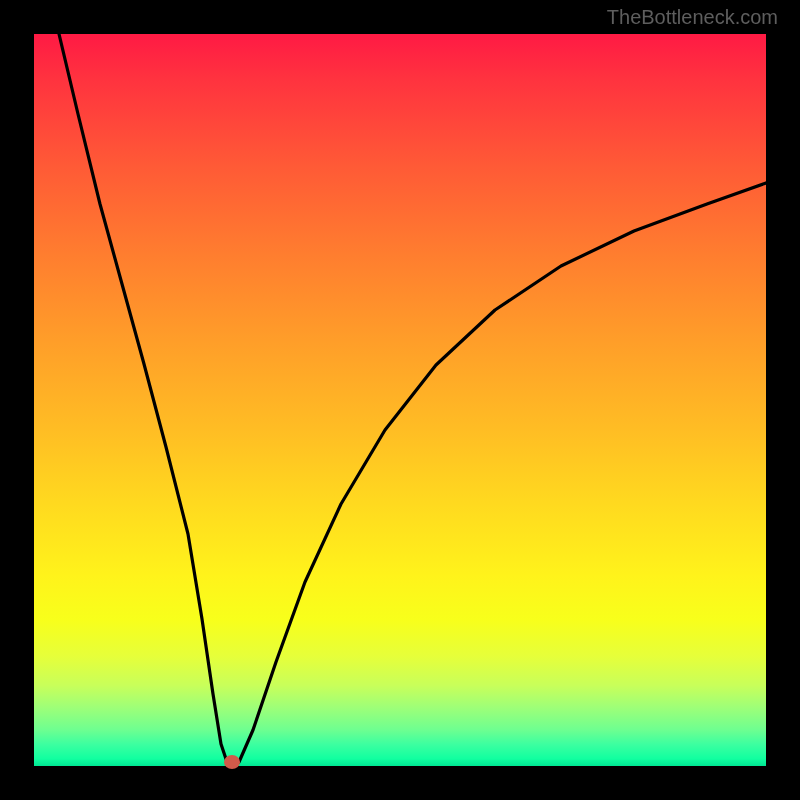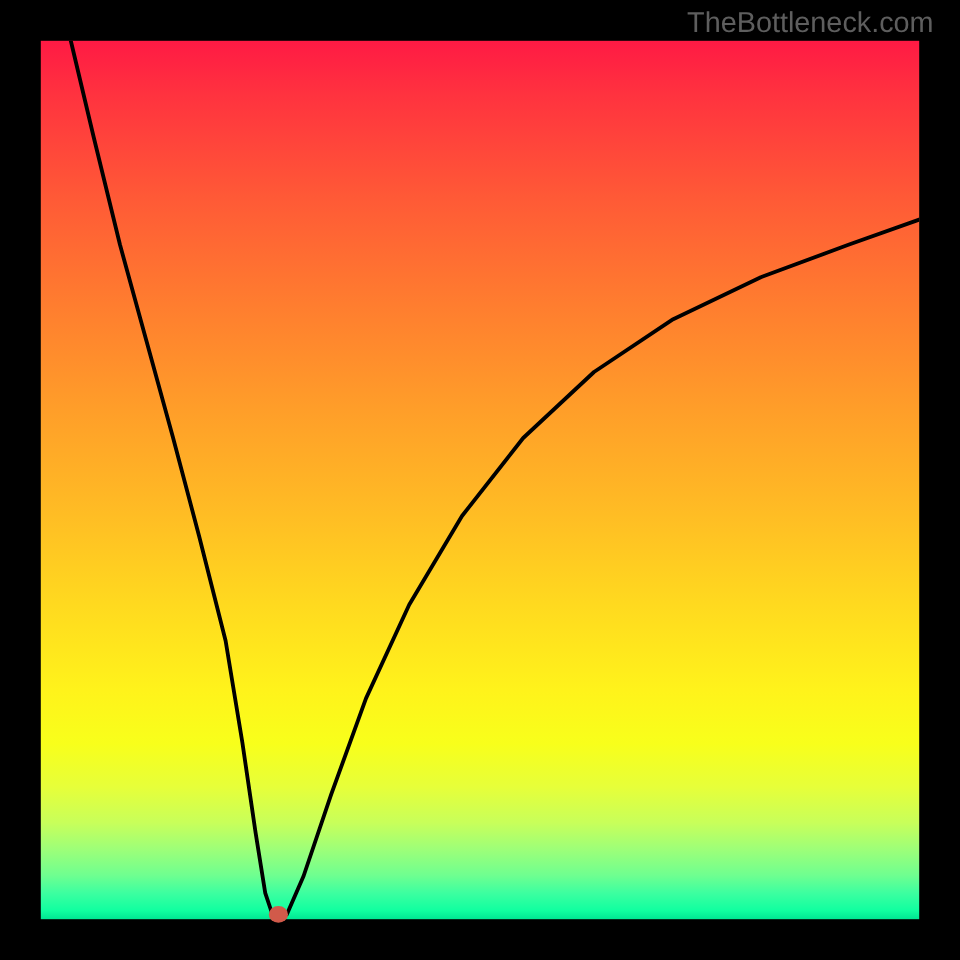--- a/index.html
+++ b/index.html
@@ -8,21 +8,21 @@
     height: 800px;
     background: #000;
     position: relative;
     font-family: Arial, sans-serif;
   }
   .watermark {
     position: absolute;
     top: 6px;
     right: 22px;
     color: #5e5e5e;
-    font-size: 24px;
+    font-size: 20px;
     font-weight: normal;
     z-index: 10;
   }
   .outer {
     position: absolute;
     top: 0;
     left: 0;
     width: 800px;
     height: 800px;
     background: #000;

